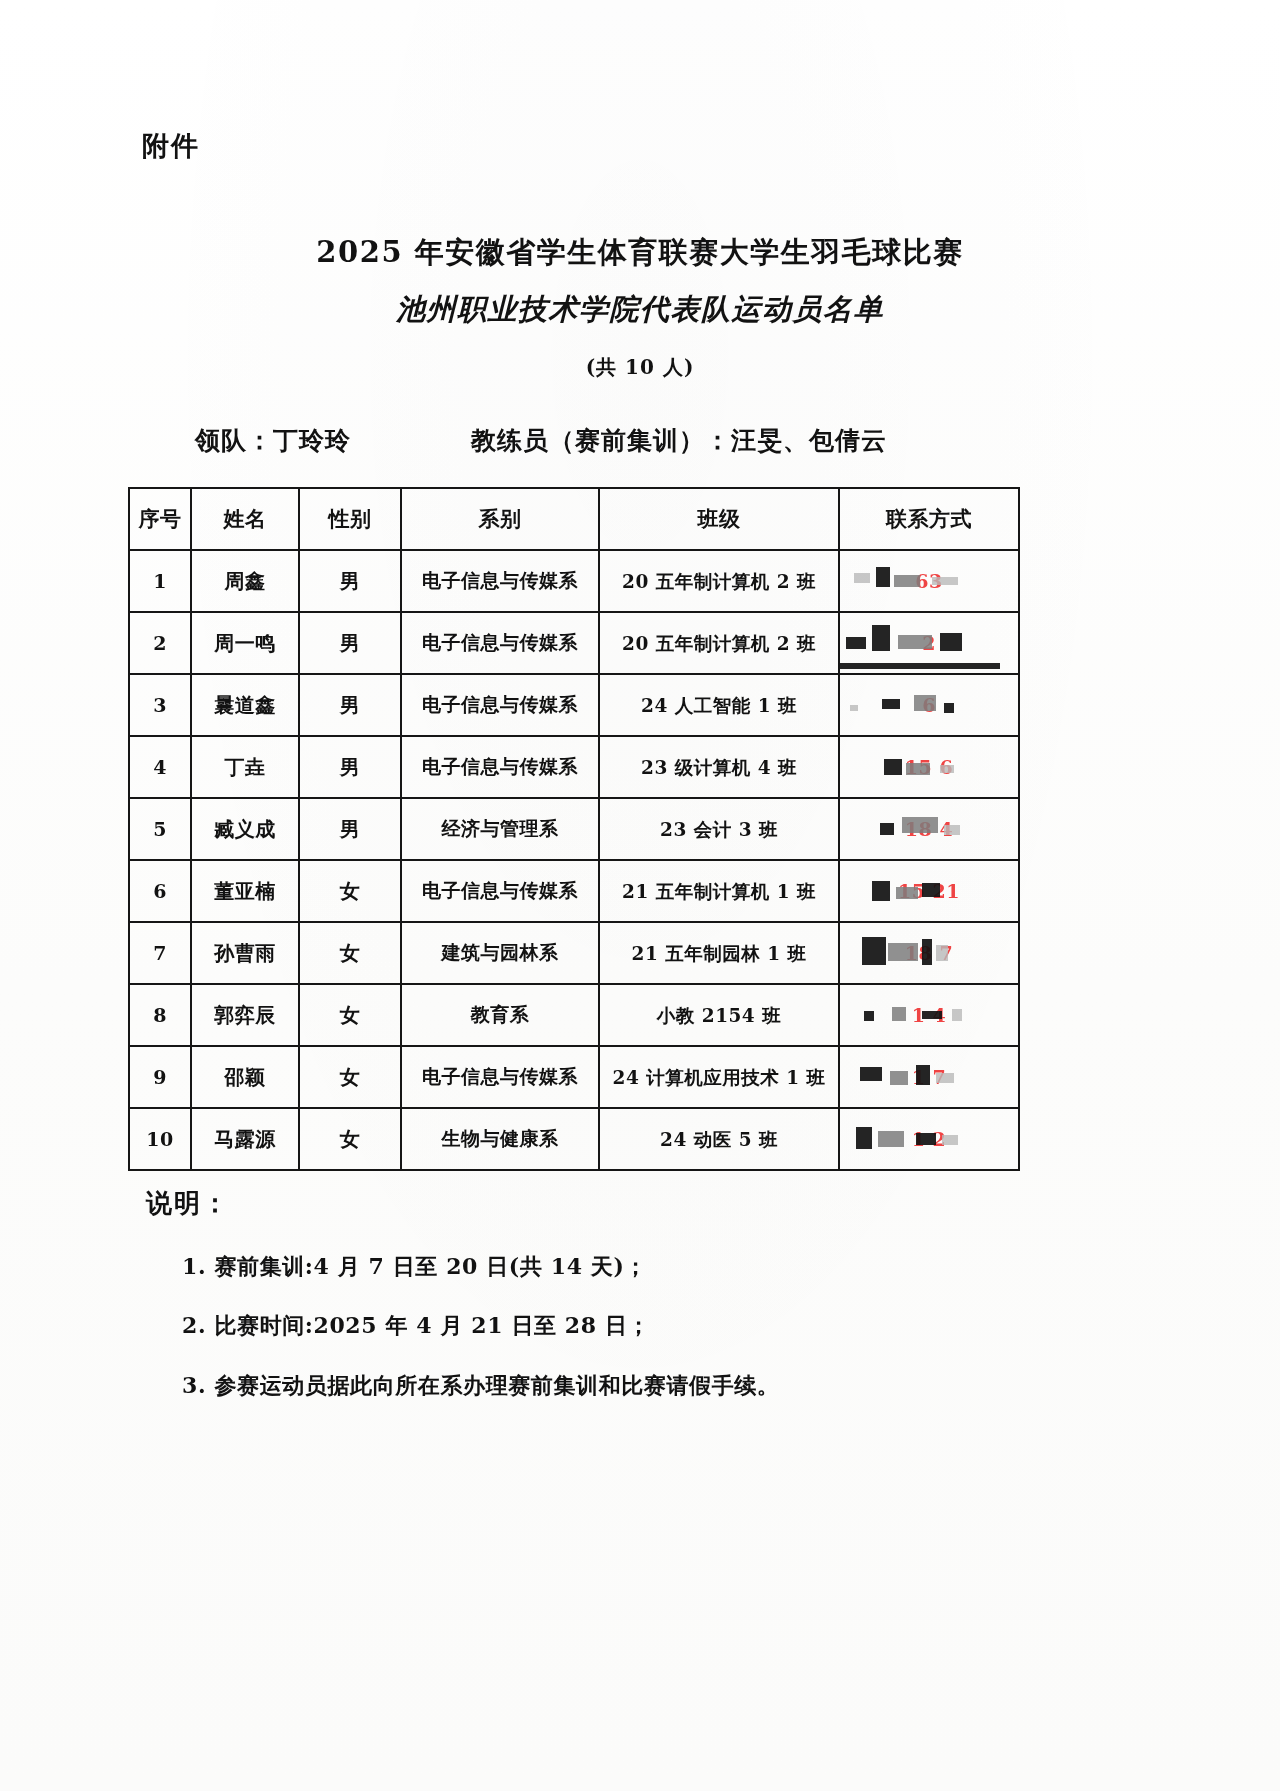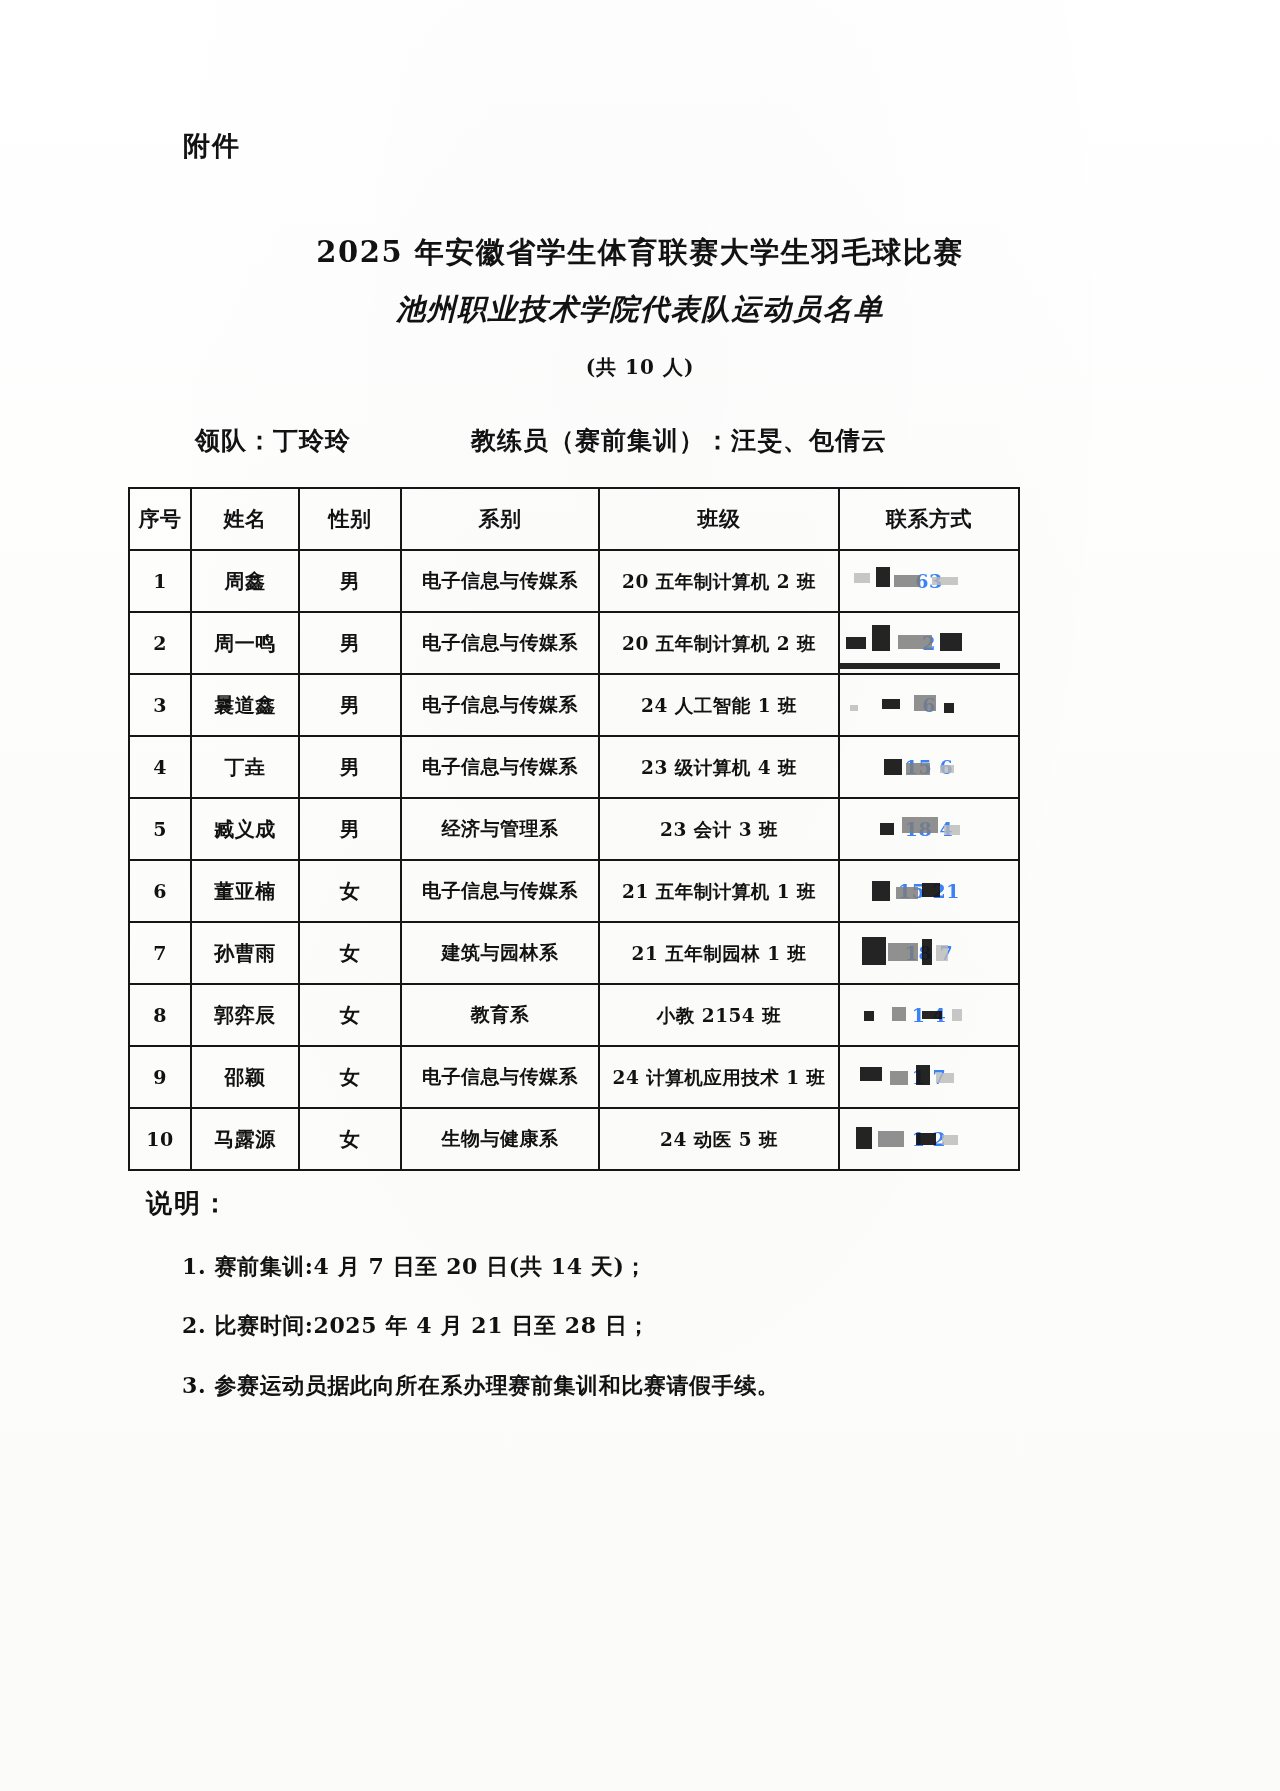--- a/index.html
+++ b/index.html
@@ -33,21 +33,20 @@
     pointer-events: none;
   }
   .attachment-label {
     position: absolute;
     left: 142px;
     top: 128px;
     font-size: 27px;
     font-weight: 700;
     letter-spacing: 2px;
     font-family: "DejaVu Serif", "Liberation Serif", serif;
-    margin-left: 41px;
   }
   .title-block {
     position: absolute;
     left: 0;
     top: 238px;
     width: 1280px;
     text-align: center;
   }
   .title-line {
     font-size: 29px;
@@ -119,21 +118,21 @@
   .cell-class{ font-size: 18.5px; }
   .tel-cell {
     position: relative;
     overflow: hidden;
   }
   .tel-text {
     position: relative;
     z-index: 1;
     font-size: 19px;
     letter-spacing: 0.5px;
-    color: #3b82f6;
+    color: #ef4444;
   }
   
   .redact {
     position: absolute;
     z-index: 2;
     background: #111;
     opacity: 0.92;
   }
   .redact.soft { background: #7d7d7d; opacity: 0.85; }
   .redact.light { background: #b9b9b9; opacity: 0.8; }

